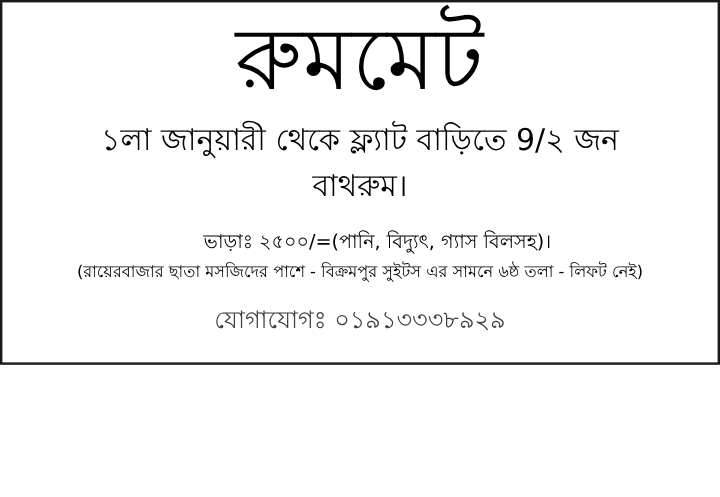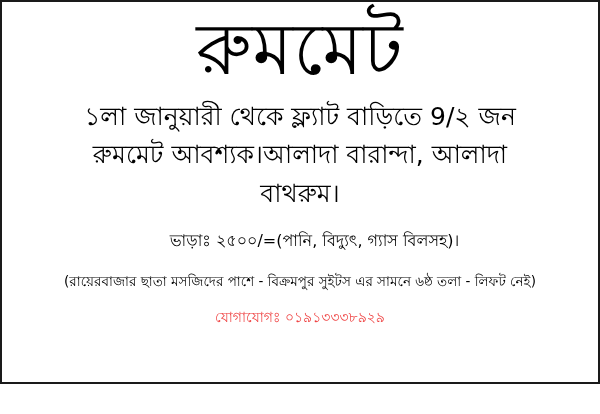--- a/index.html
+++ b/index.html
@@ -9,21 +9,21 @@
   body {
     width: 600px;
     height: 414px;
     background: #ffffff;
     font-family: "Liberation Sans", "DejaVu Sans", sans-serif;
     overflow: hidden;
   }
   .poster {
     position: relative;
     width: 600px;
-    height: 384px;
+    height: 304px;
     box-sizing: border-box;
     border: 2px solid #1a1a1a;
     background: #ffffff;
     display: flex;
     flex-direction: column;
     align-items: center;
     padding: 6px 14px 4px 14px;
   }
   .title {
     font-family: "DejaVu Sans", "Liberation Sans", sans-serif;
@@ -64,43 +64,41 @@
     text-align: right;
     margin-top: 14px;
     white-space: nowrap;
     margin-left: 29px;
   }
   .address {
     font-family: "DejaVu Sans", "Liberation Sans", sans-serif;
     font-size: 13.5px;
     color: #000000;
     text-align: right;
-    margin-top: 16px;
     white-space: nowrap;
   }
   .contact {
     font-family: "DejaVu Sans", "Liberation Sans", sans-serif;
-    font-size: 14px;
-    color: #ef4444;
+    font-size: 20px;
+    color: #404040;
     text-align: right;
     margin-top: 12px;
     white-space: nowrap;
   }
 </style>
 </head>
 <body>
 
 <div class="poster">
 
   <div class="title">রুমমেট</div>
 
 
   <div class="body-lines">
     <div class="body-line">১লা জানুয়ারী থেকে ফ্ল্যাট বাড়িতে 9/২ জন</div>
-    <div class="body-line">রুমমেট আবশ্যক।আলাদা বারান্দা, আলাদা</div>
     <div class="body-line">বাথরুম।</div>
   </div>
 
   <div class="rent">ভাড়াঃ ২৫০০/=(পানি, বিদ্যুৎ, গ্যাস বিলসহ)।</div>
 
   <div class="address">(রায়েরবাজার ছাতা মসজিদের পাশে - বিক্রমপুর সুইটস এর সামনে  ৬ষ্ঠ তলা - লিফট নেই)</div>
 
   <div class="contact">যোগাযোগঃ ০১৯১৩৩৩৮৯২৯</div>
 
 </div>

